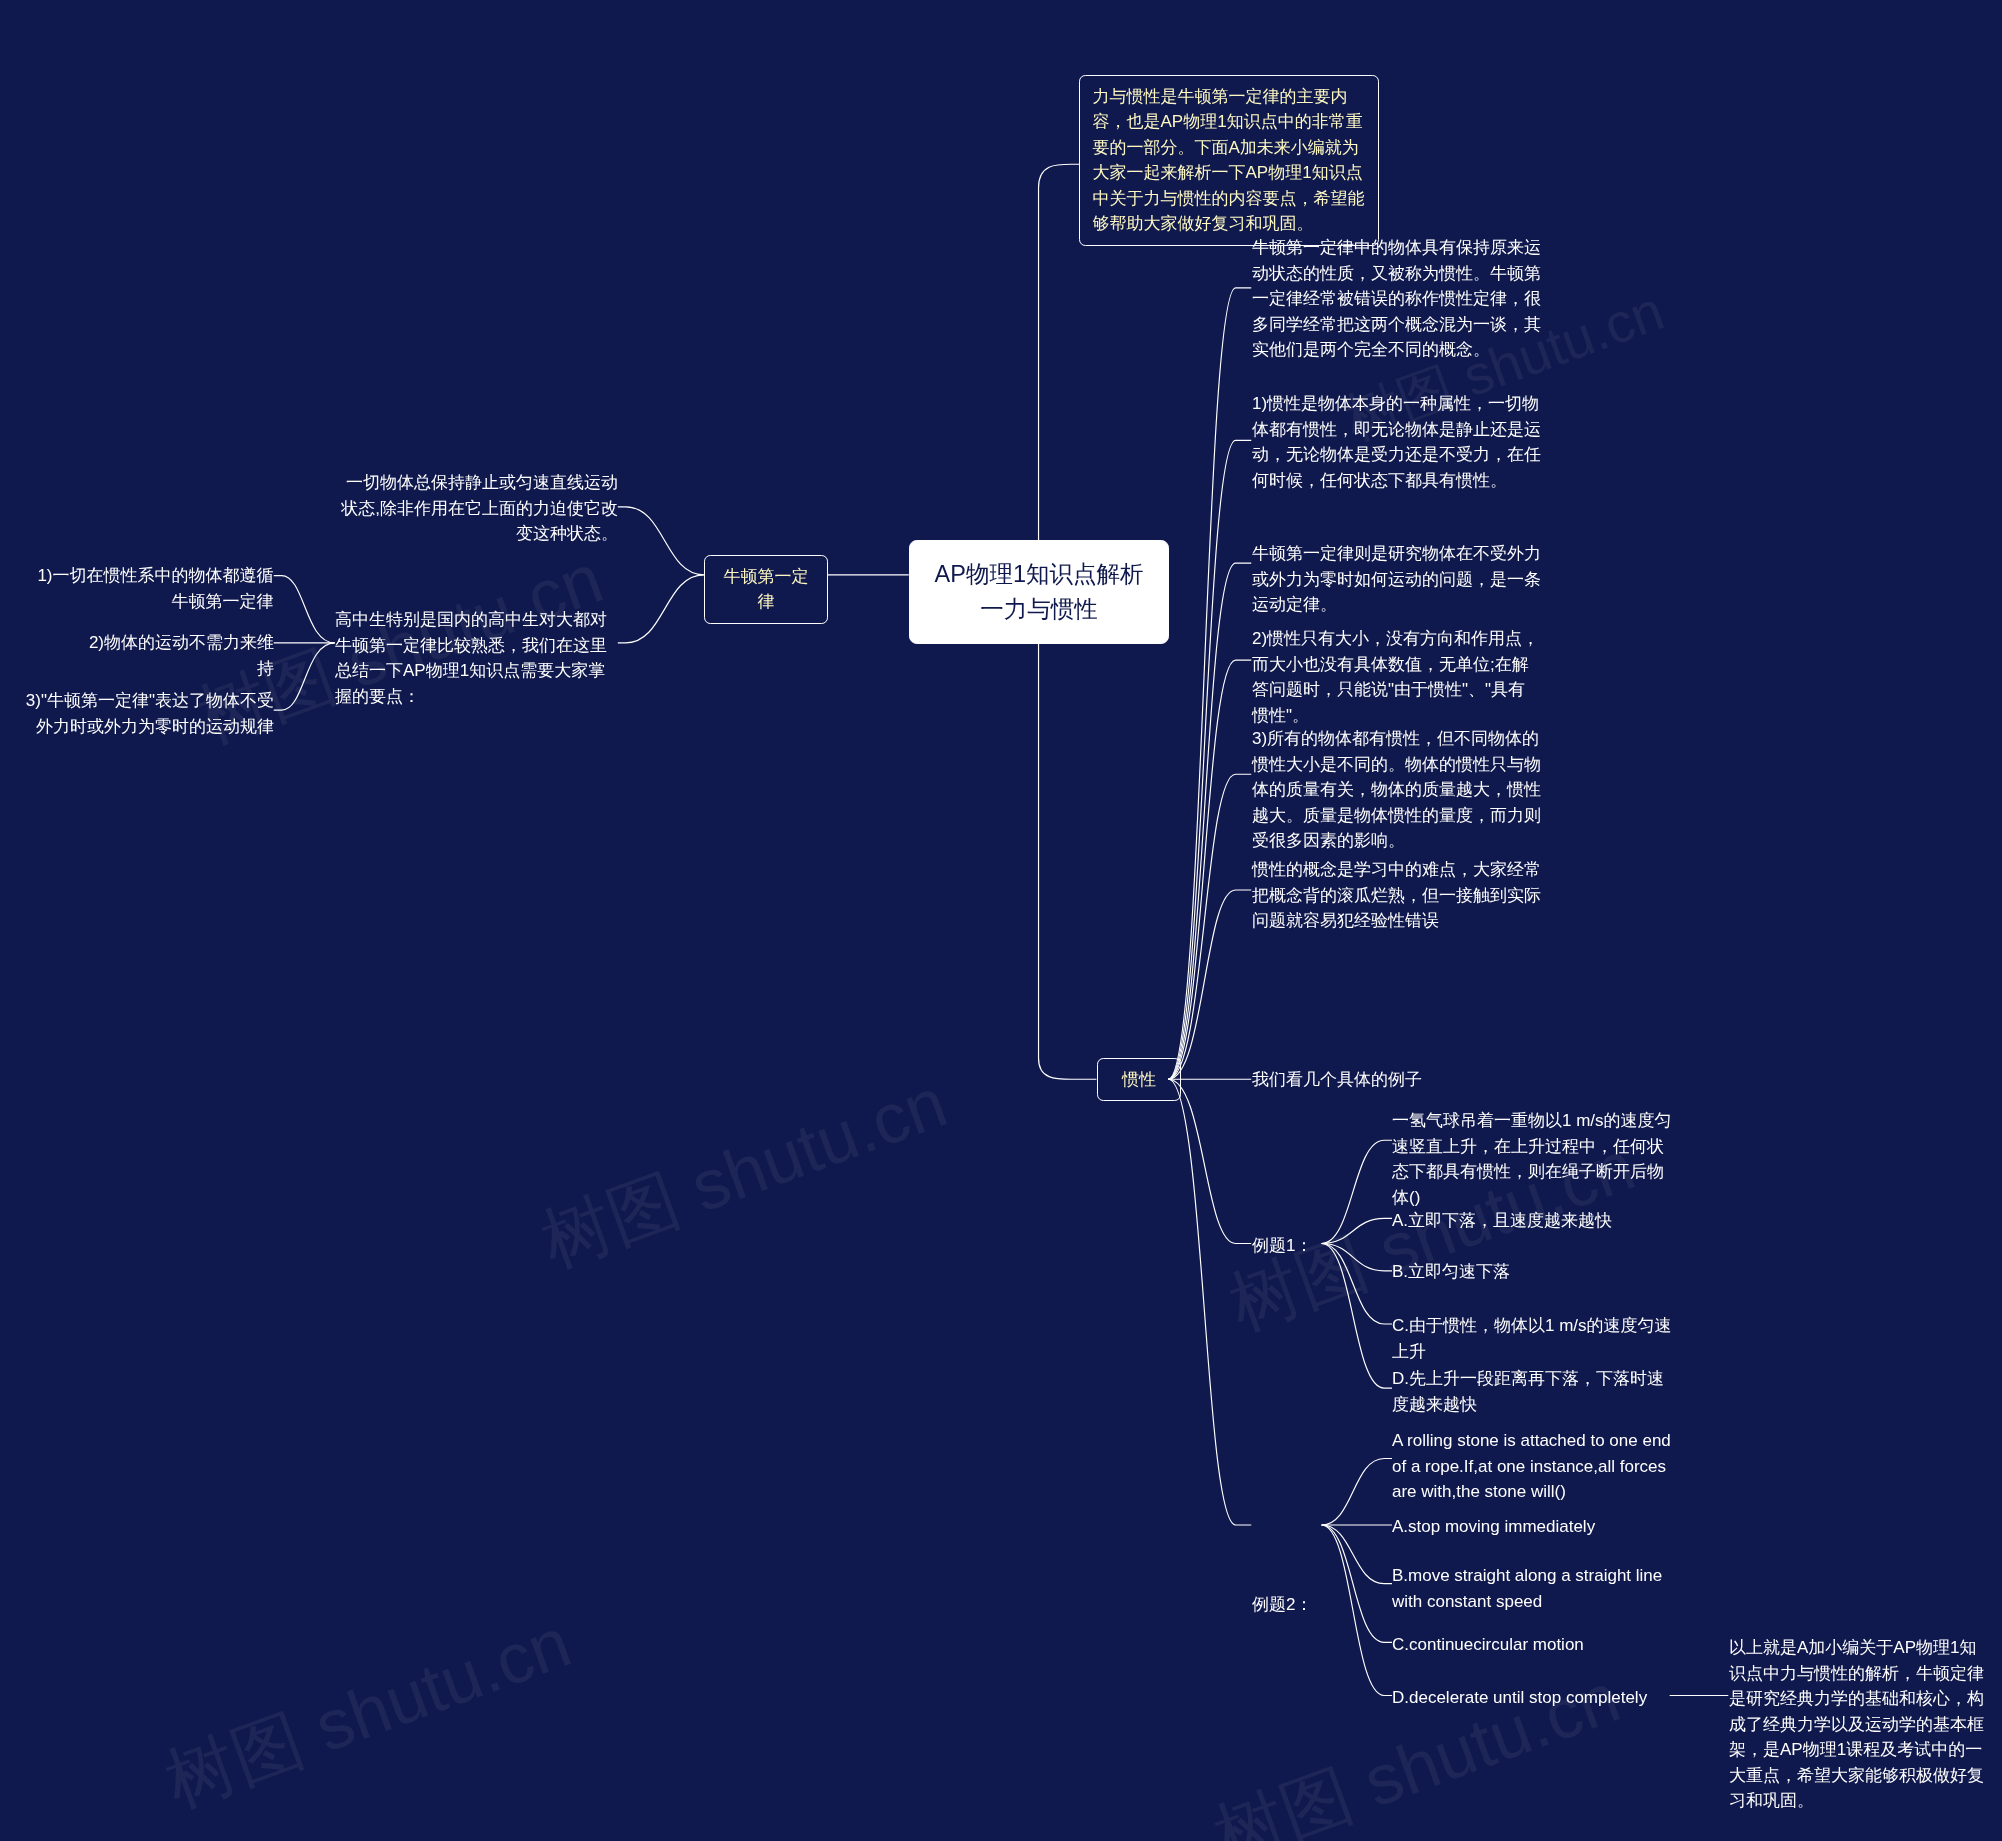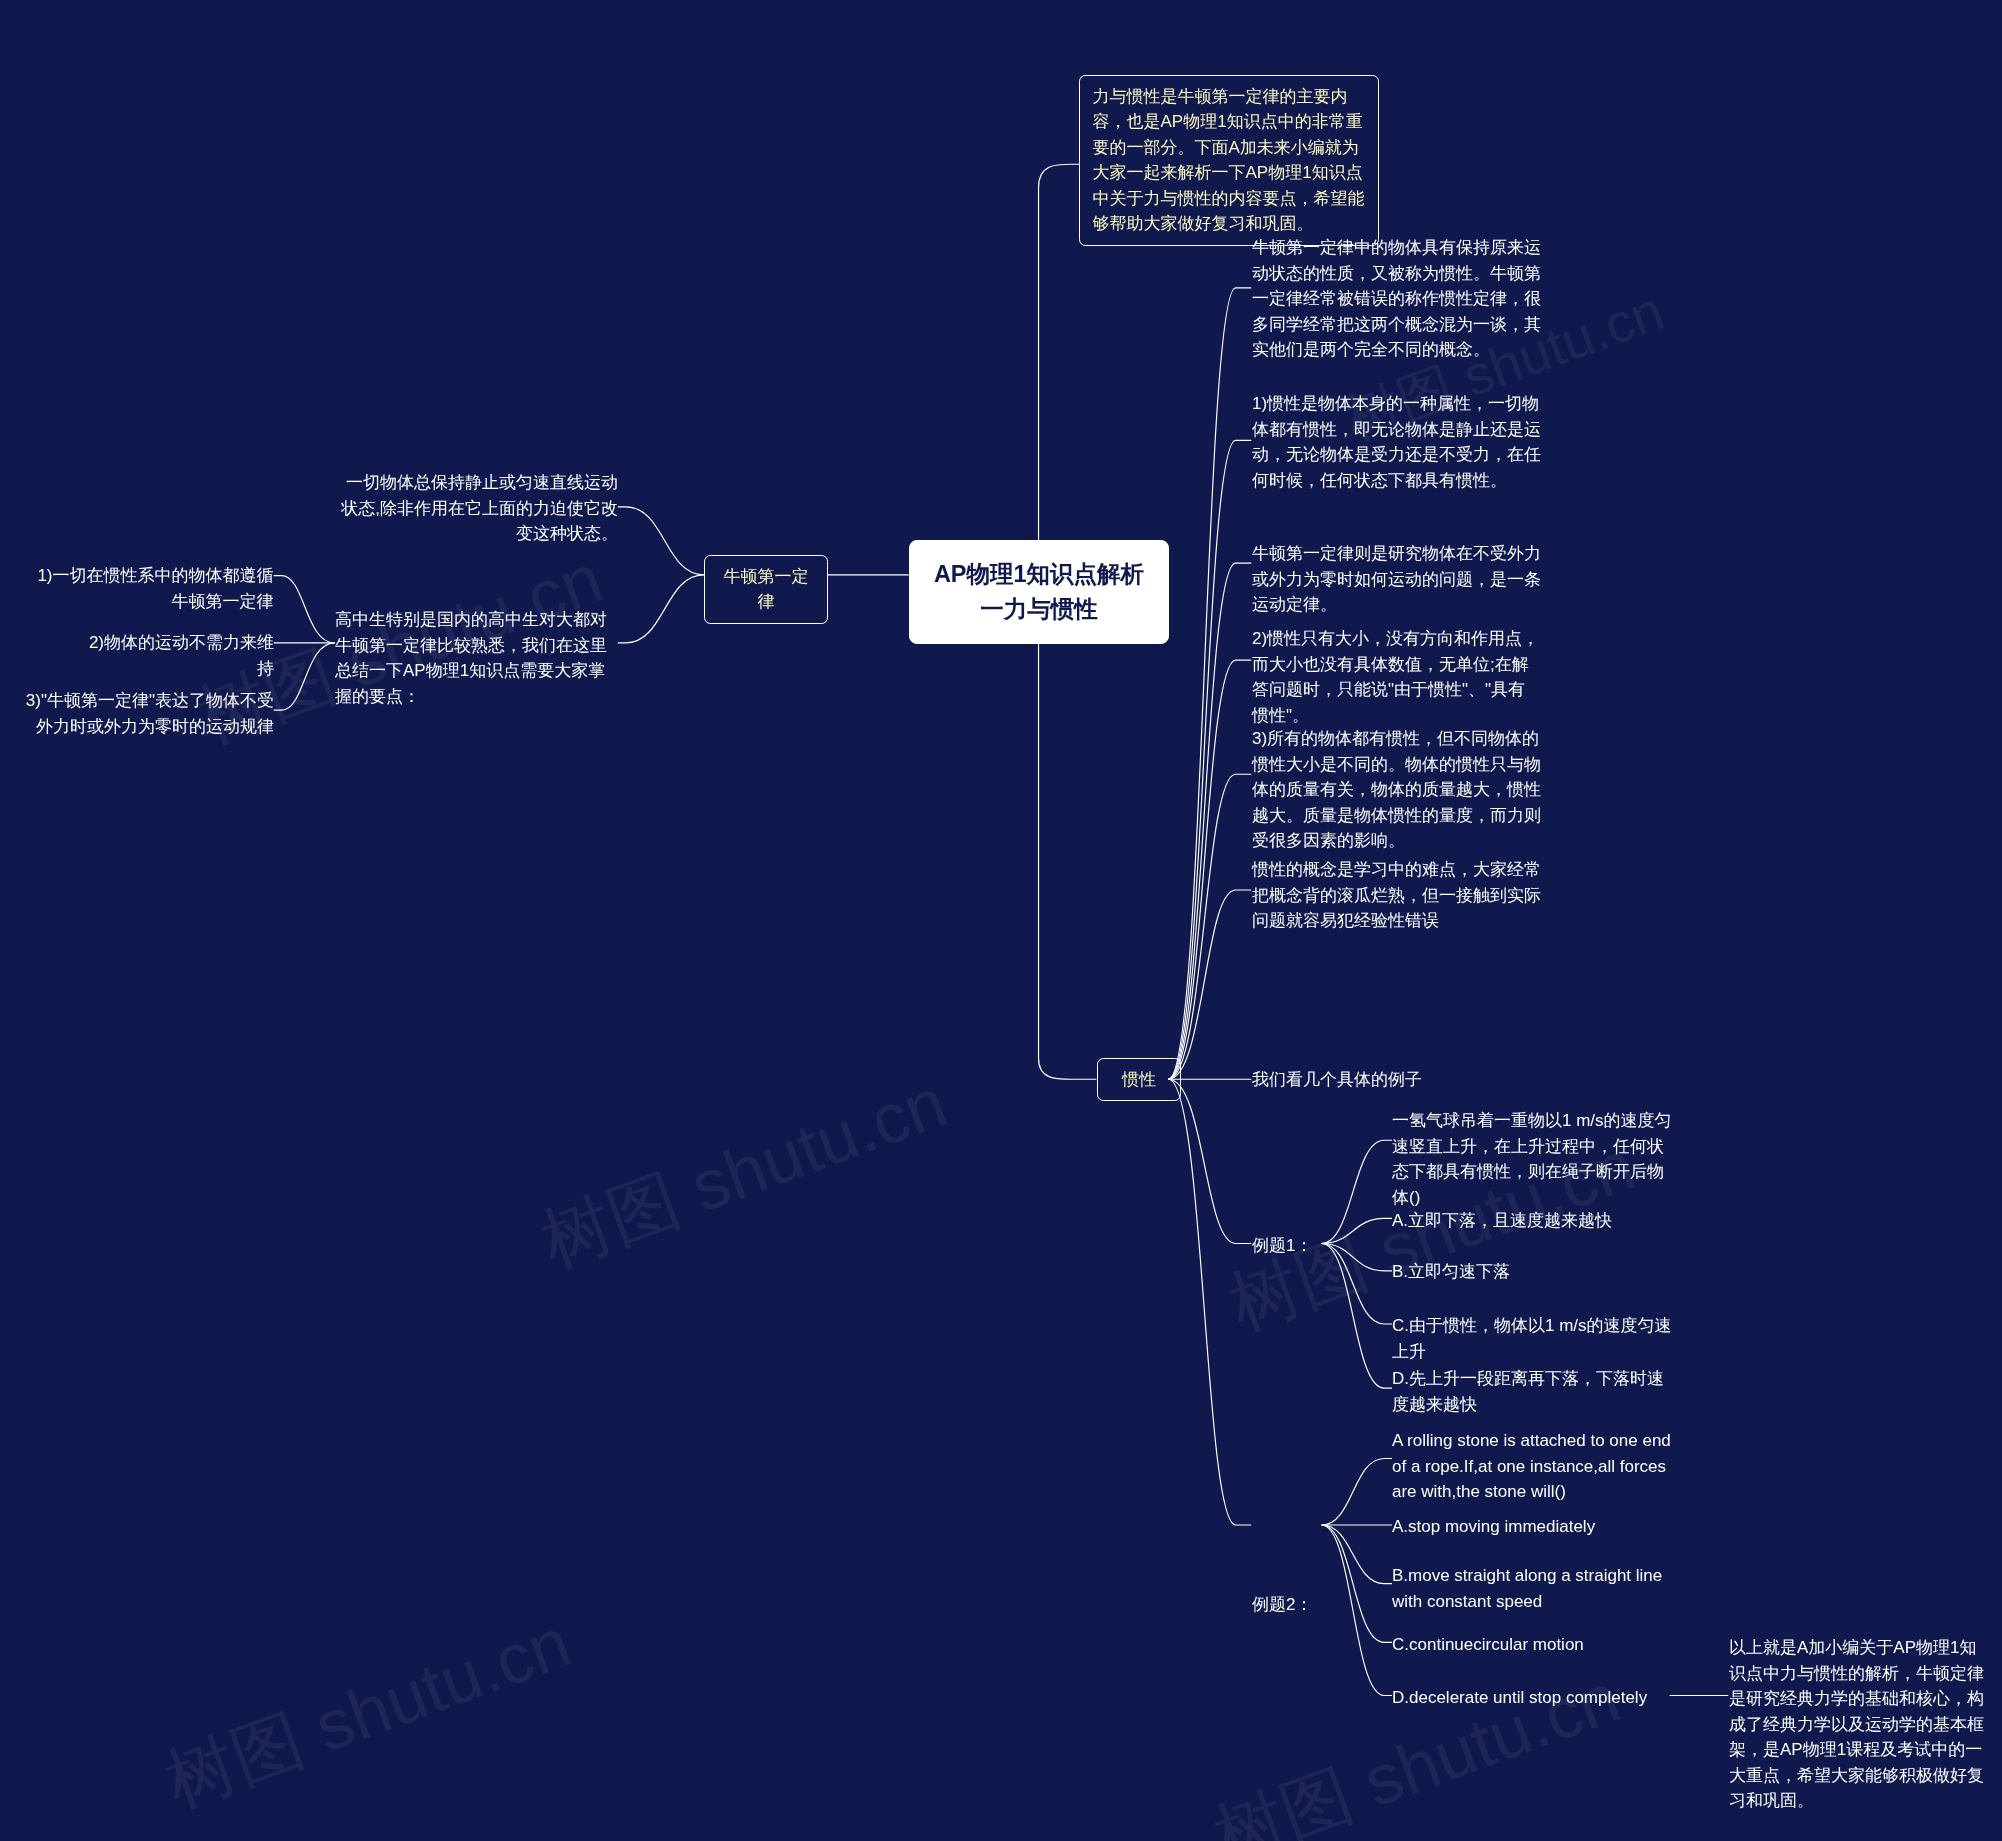--- a/index.html
+++ b/index.html
@@ -103,21 +103,21 @@
     <path d="M1690 1950 C1730 1950 1730 1865 1770 1865 L1780 1865"></path>
     <path d="M1690 1950 C1730 1950 1730 1950 1770 1950 L1780 1950"></path>
     <path d="M1690 1950 C1730 1950 1730 2025 1770 2025 L1780 2025"></path>
     <path d="M1690 1950 C1730 1950 1730 2100 1770 2100 L1780 2100"></path>
     <path d="M1690 1950 C1730 1950 1730 2168 1770 2168 L1780 2168"></path>
 
     <path d="M2135 2168 C2175 2168 2175 2168 2200 2168 L2210 2168"></path>
   </g>
 </svg>
 
-<div class="node root" style="left:909px; top:540px; width:260px;font-weight:bold;">
+<div class="node root" style="left:909px; top:540px; width:260px;">
   <span>AP物理1知识点解析一力与惯性</span>
 </div>
 
 <div class="node" style="left:1079px; top:75px; width:300px;">
   <span>力与惯性是牛顿第一定律的主要内容，也是AP物理1知识点中的非常重要的一部分。下面A加未来小编就为大家一起来解析一下AP物理1知识点中关于力与惯性的内容要点，希望能够帮助大家做好复习和巩固。</span>
 </div>
 
 <div class="node" style="left:704px; top:555px; width:124px; text-align:center;">
   <span>牛顿第一定律</span>
 </div>

